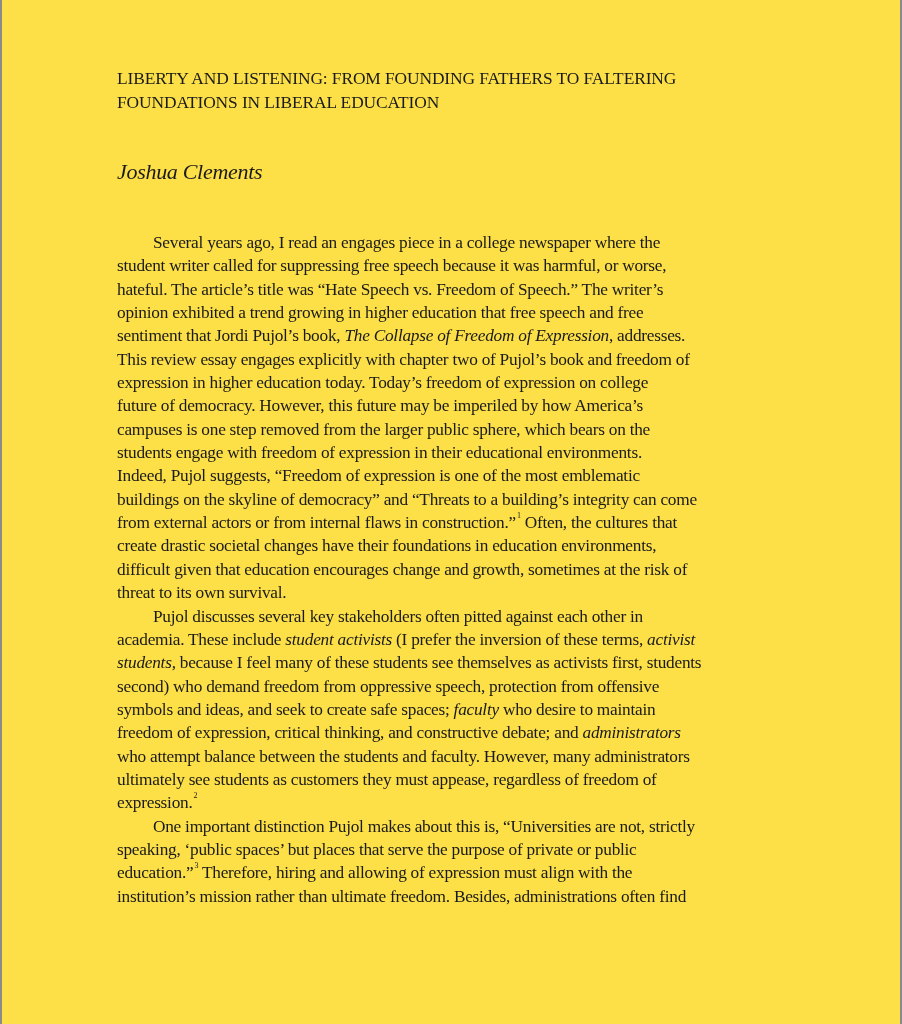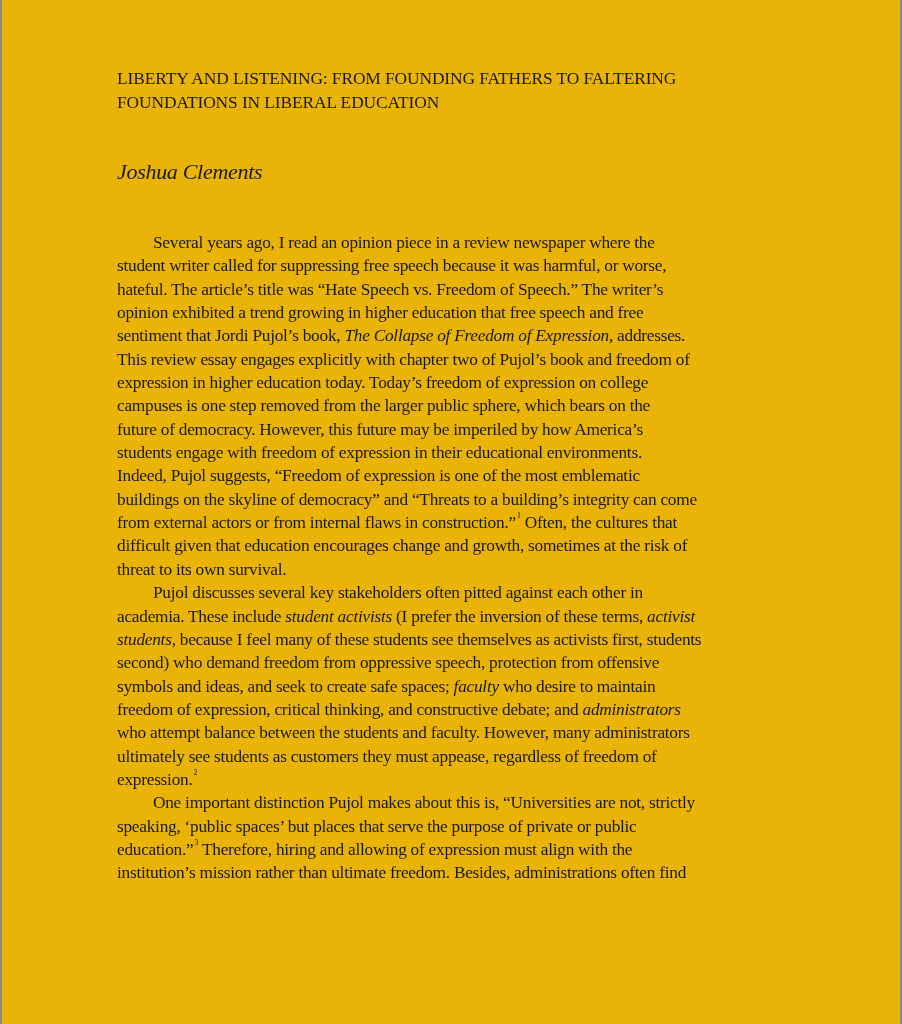--- a/index.html
+++ b/index.html
@@ -15,21 +15,21 @@
   }
   .page {
     position: absolute;
     left: 0;
     top: 0;
     width: 902px;
     height: 1024px;
     box-sizing: border-box;
     border-left: 2px solid #8a8a8a;
     border-right: 2px solid #8a8a8a;
-    background: #eab308;
+    background: #fde047;
   }
   .title {
     position: absolute;
     left: 115px;
     top: 66px;
     width: 740px;
     font-family: "Liberation Serif", "DejaVu Serif", serif;
     font-size: 17.4px;
     line-height: 24px;
     color: #1a1a1a;
@@ -94,33 +94,34 @@
 <div class="page">
   <h1 class="title">
     <span class="line">LIBERTY AND LISTENING: FROM FOUNDING FATHERS TO FALTERING</span>
     <span class="line">FOUNDATIONS IN LIBERAL EDUCATION</span>
   </h1>
 
   <p class="author">Joshua Clements</p>
 
   <div class="body-text" id="article-body">
       <p class="para">
-        <span class="line"><span>Several years ago, I read an opinion piece in a review newspaper where the</span></span>
+        <span class="line"><span>Several years ago, I read an engages piece in a college newspaper where the</span></span>
         <span class="line"><span>student writer called for suppressing free speech because it was harmful, or worse,</span></span>
         <span class="line"><span>hateful. The article’s title was “Hate Speech vs. Freedom of Speech.” The writer’s</span></span>
         <span class="line"><span>opinion exhibited a trend growing in higher education that free speech and free</span></span>
         <span class="line"><span>sentiment that Jordi Pujol’s book, </span><span class="it">The Collapse of Freedom of Expression</span><span>, addresses.</span></span>
         <span class="line"><span>This review essay engages explicitly with chapter two of Pujol’s book and freedom of</span></span>
         <span class="line"><span>expression in higher education today. Today’s freedom of expression on college</span></span>
+        <span class="line"><span>future of democracy. However, this future may be imperiled by how America’s</span></span>
         <span class="line"><span>campuses is one step removed from the larger public sphere, which bears on the</span></span>
-        <span class="line"><span>future of democracy. However, this future may be imperiled by how America’s</span></span>
         <span class="line"><span>students engage with freedom of expression in their educational environments.</span></span>
         <span class="line"><span>Indeed, Pujol suggests, “Freedom of expression is one of the most emblematic</span></span>
         <span class="line"><span>buildings on the skyline of democracy” and “Threats to a building’s integrity can come</span></span>
         <span class="line"><span>from external actors or from internal flaws in construction.”</span><sup class="fn">1</sup><span> Often, the cultures that</span></span>
+        <span class="line"><span>create drastic societal changes have their foundations in education environments,</span></span>
         <span class="line"><span>difficult given that education encourages change and growth, sometimes at the risk of</span></span>
         <span class="line"><span>threat to its own survival.</span></span>
       </p>
       <p class="para">
         <span class="line"><span>Pujol discusses several key stakeholders often pitted against each other in</span></span>
         <span class="line"><span>academia. These include </span><span class="it">student activists</span><span> (I prefer the inversion of these terms, </span><span class="it">activist</span></span>
         <span class="line"><span class="it">students,</span><span> because I feel many of these students see themselves as activists first, students</span></span>
         <span class="line"><span>second) who demand freedom from oppressive speech, protection from offensive</span></span>
         <span class="line"><span>symbols and ideas, and seek to create safe spaces; </span><span class="it">faculty</span><span> who desire to maintain</span></span>
         <span class="line"><span>freedom of expression, critical thinking, and constructive debate; and </span><span class="it">administrators</span></span>

